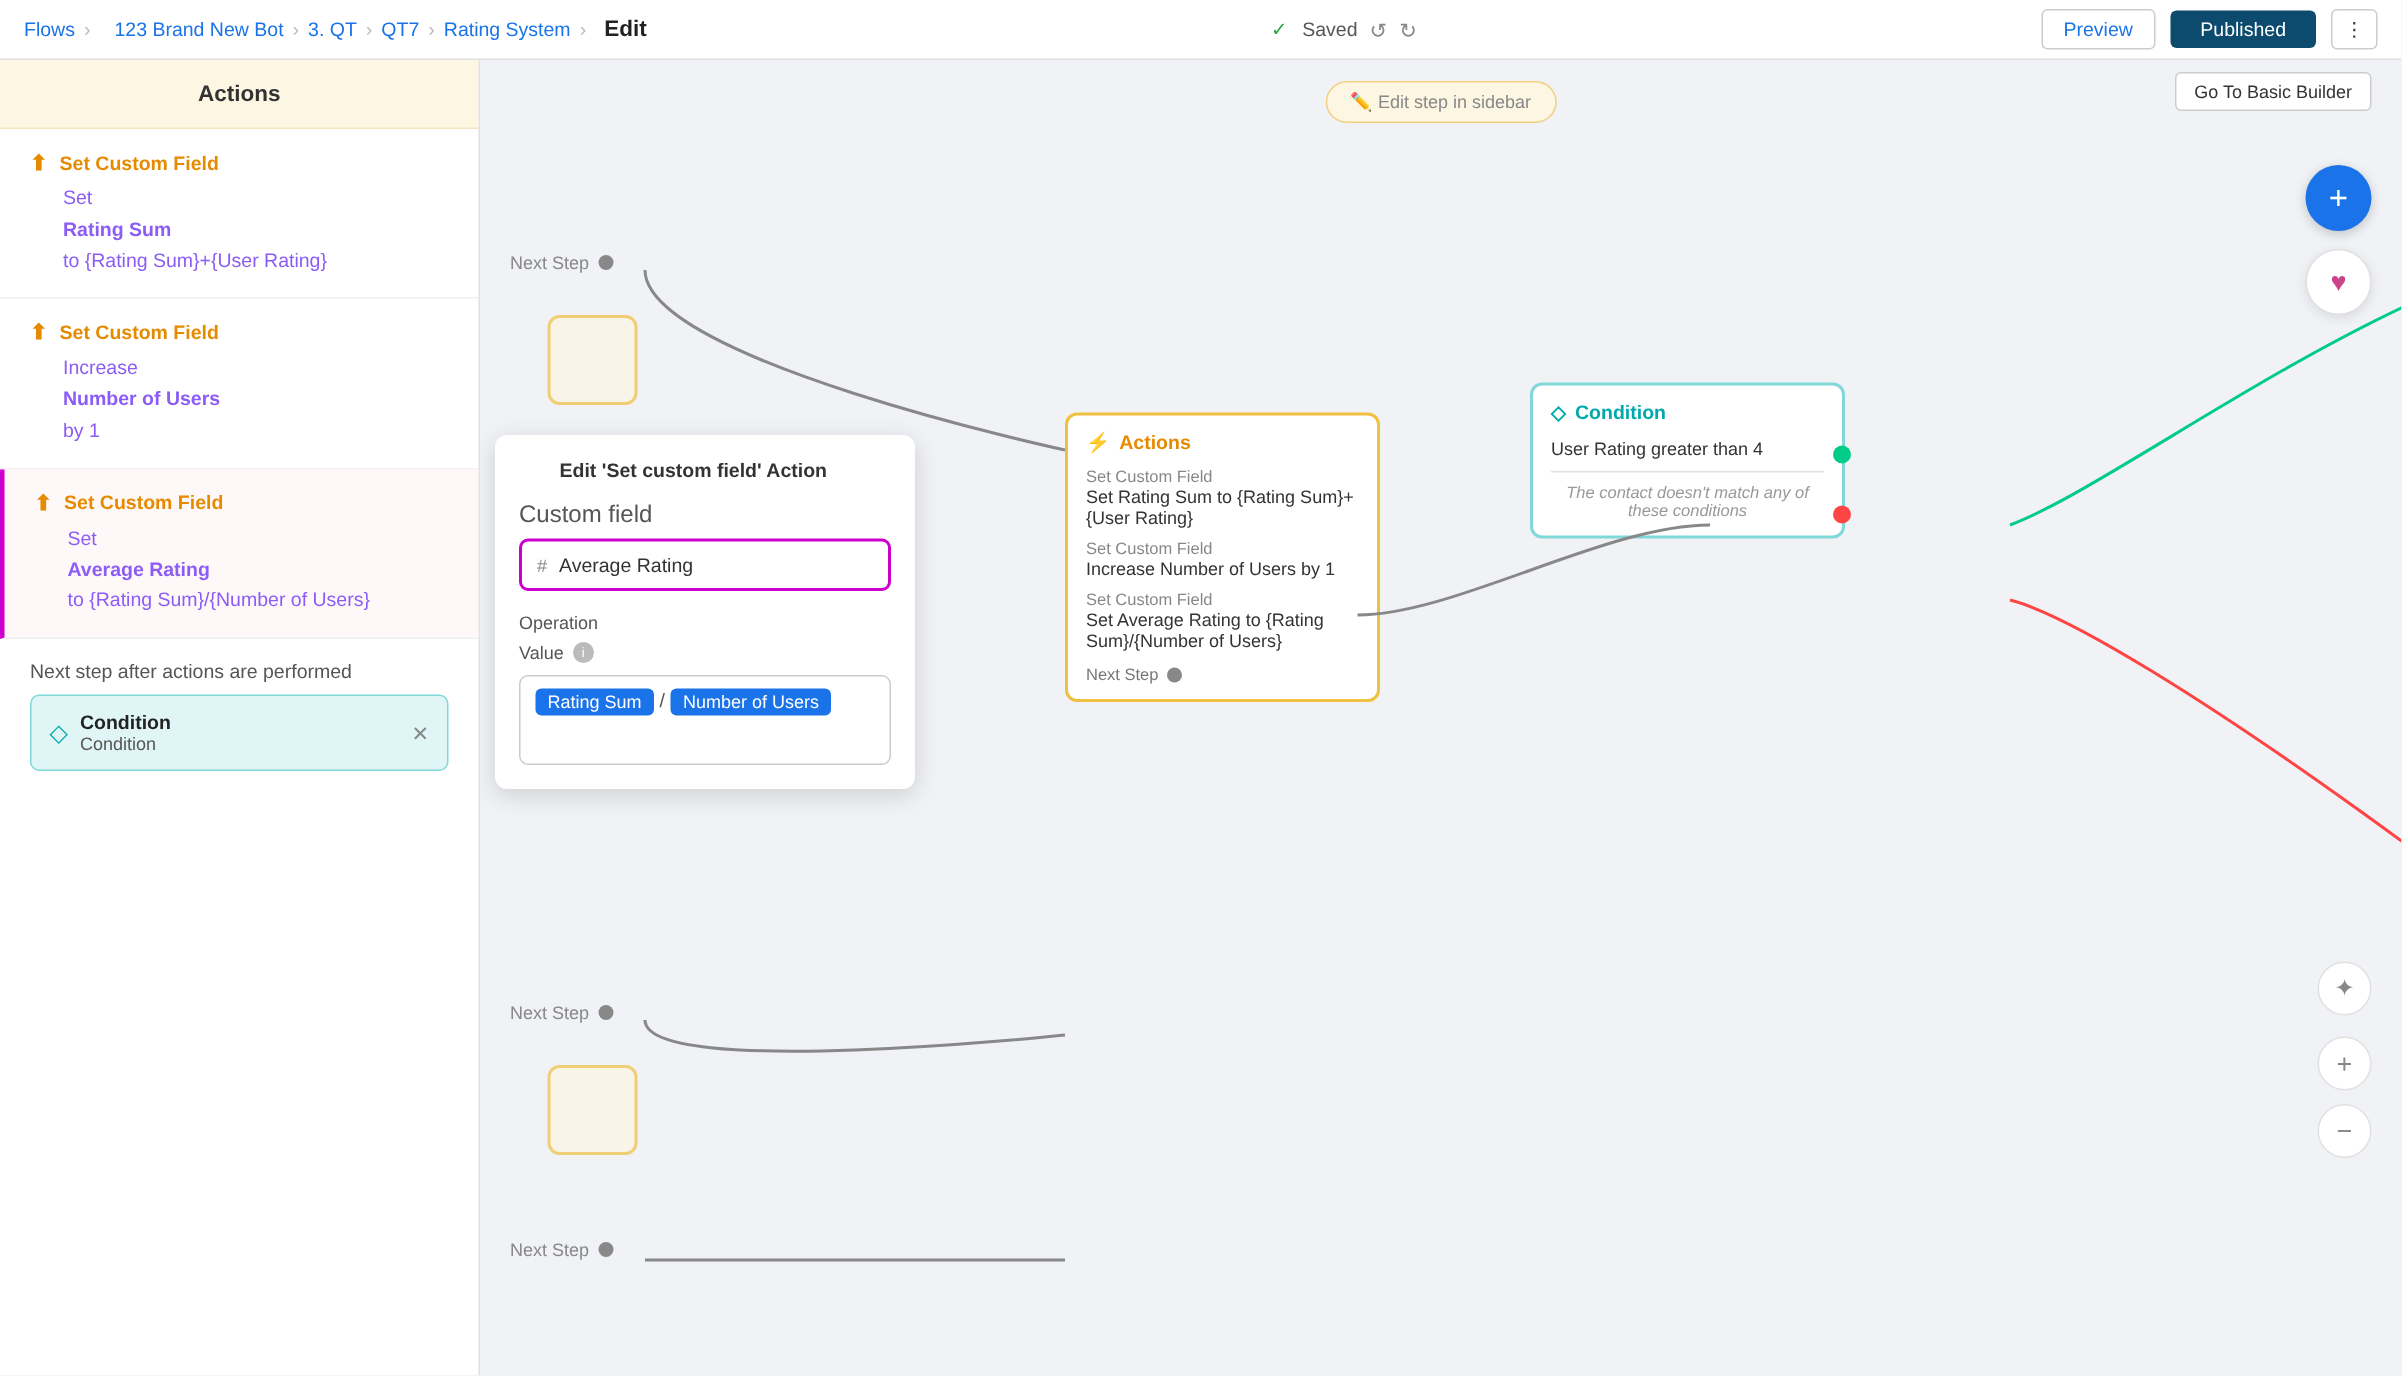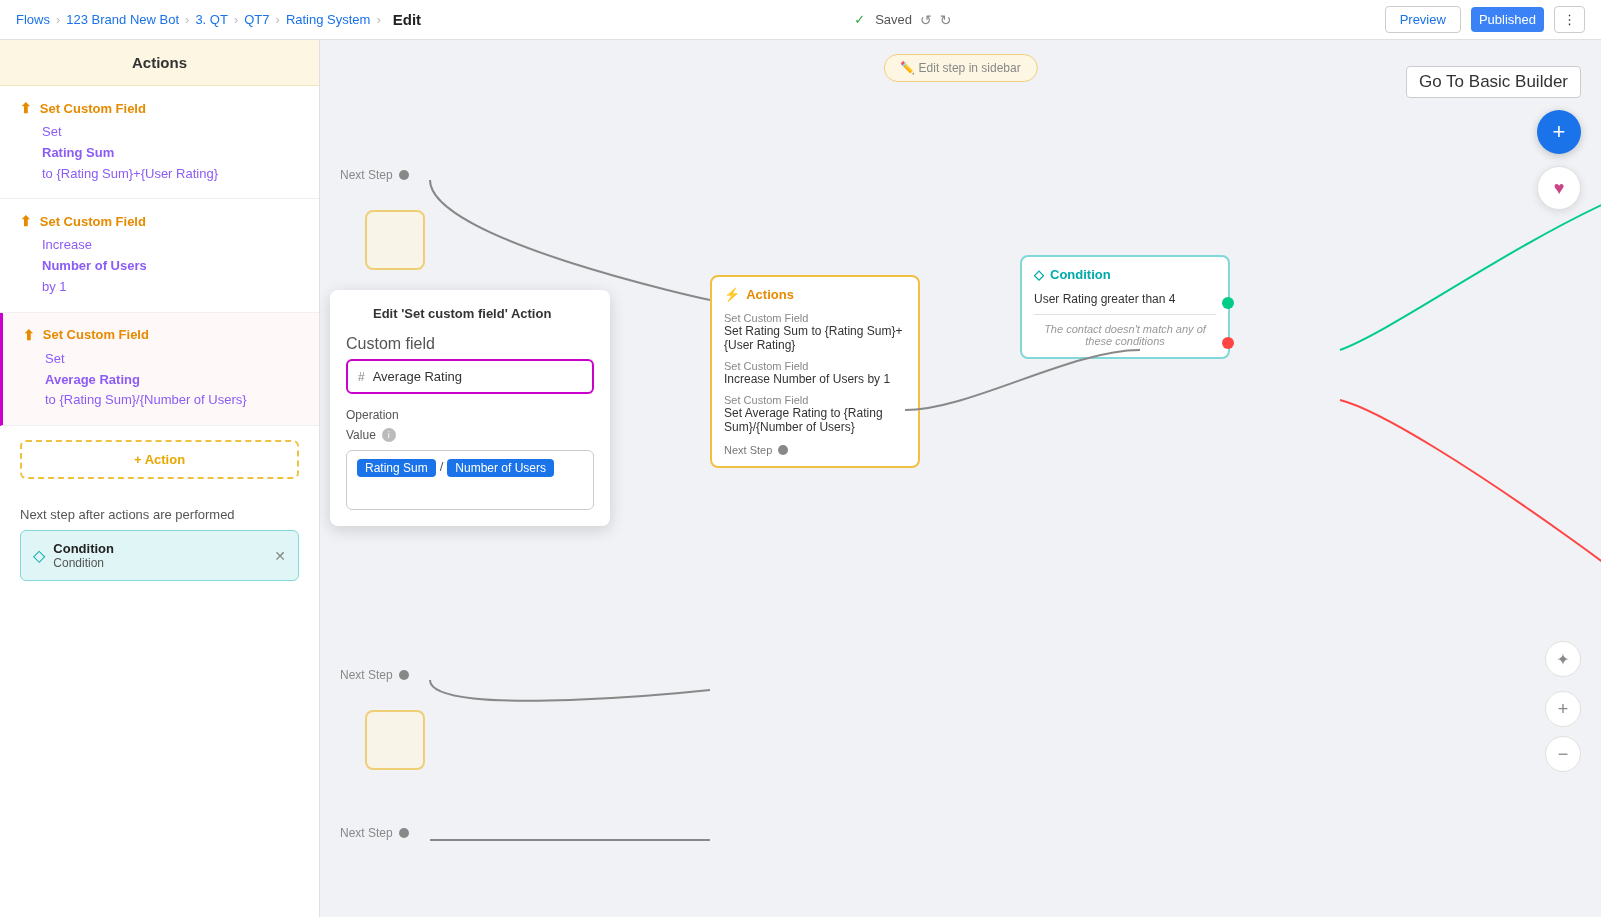--- a/index.html
+++ b/index.html
@@ -15,22 +15,22 @@
     .topbar-left .breadcrumb-sep { color: #bbb; margin: 0 2px; }
     .topbar-left .edit-label { font-weight: 600; color: #222; font-size: 15px; margin-left: 6px; }
     .topbar-center { display: flex; align-items: center; gap: 8px; font-size: 13px; color: #555; }
     .topbar-center .saved-icon { color: #28a745; margin-right: 2px; }
     .topbar-right { display: flex; align-items: center; gap: 10px; }
     .btn-preview {
       background: #fff; border: 1px solid #ccc; border-radius: 4px;
       padding: 5px 14px; font-size: 13px; cursor: pointer; color: #1a73e8; font-weight: 500;
     }
     .btn-published {
-      background: #3b82f6; color: #fff; border: none; border-radius: 4px;
-      padding: 5px 8px; font-size: 13px; cursor: pointer; font-weight: 500;
+      background: #0c4a6e; color: #fff; border: none; border-radius: 4px;
+      padding: 5px 20px; font-size: 13px; cursor: pointer; font-weight: 500;
     }
     .btn-more {
       background: #fff; border: 1px solid #ccc; border-radius: 4px;
       padding: 5px 8px; font-size: 13px; cursor: pointer; color: #333;
     }
 
     
     .main-layout { display: flex; height: calc(917px - 40px); }
 
     
@@ -76,23 +76,23 @@
     }
 
     
     .edit-step-hint {
       position: absolute; top: 14px; left: 50%; transform: translateX(-50%);
       background: #fdf6e3; border: 1px solid #f0d080; border-radius: 20px;
       padding: 6px 16px; font-size: 12px; color: #888; white-space: nowrap;
       display: flex; align-items: center; gap: 6px; z-index: 10;
     }
     .go-basic-btn {
-      position: absolute; top: 26px; right: 20px;
+      position: absolute; top: 8px; right: 20px;
       background: #fff; border: 1px solid #ccc; border-radius: 4px;
-      padding: 5px 12px; font-size: 17px; color: #333; cursor: pointer; z-index: 10;
+      padding: 5px 12px; font-size: 12px; color: #333; cursor: pointer; z-index: 10;
     }
 
     
     .flow-node {
       position: absolute; border-radius: 8px;
     }
 
     
     .actions-node {
       background: #fff; border: 2px solid #f0c040;
@@ -227,21 +227,21 @@
       font-size: 9px; color: #888; pointer-events: none;
     }
   </style>
 </head>
 <body>
 
 <div class="topbar">
   <div class="topbar-left">
     <span style="cursor:pointer;color:#1a73e8;">Flows</span>
     <span class="breadcrumb-sep">›</span>
-    <span style="cursor:pointer;color:#1a73e8;">123 Brand New Bot</span>
+    <span style="cursor:pointer;color:#1a73e8;margin-left:10px;">123 Brand New Bot</span>
     <span class="breadcrumb-sep">›</span>
     <span style="cursor:pointer;color:#1a73e8;">3. QT</span>
     <span class="breadcrumb-sep">›</span>
     <span style="cursor:pointer;color:#1a73e8;">QT7</span>
     <span class="breadcrumb-sep">›</span>
     <span style="cursor:pointer;color:#1a73e8;text-align:center;">Rating System</span>
     <span class="breadcrumb-sep">›</span>
     <span class="edit-label">Edit</span>
   </div>
   <div class="topbar-center">
@@ -291,21 +291,20 @@
         <span class="action-icon">⬆</span>
         <span>Set Custom Field</span>
       </div>
       <div class="action-body">
         <div>Set</div>
         <div><span class="field-name">Average Rating</span></div>
         <div><span>to</span> <span>{Rating Sum}/{Number of Users}</span></div>
       </div>
     </div>
 
-    <button class="add-action-btn">+ Action</button>
 
     <div class="next-step-section">
       <div class="next-step-label">Next step after actions are performed</div>
       <div class="next-step-card">
         <div class="next-step-card-left">
           <span class="next-step-card-icon">◇</span>
           <div>
             <div class="next-step-card-title">Condition</div>
             <div class="next-step-card-sub">Condition</div>
           </div>

